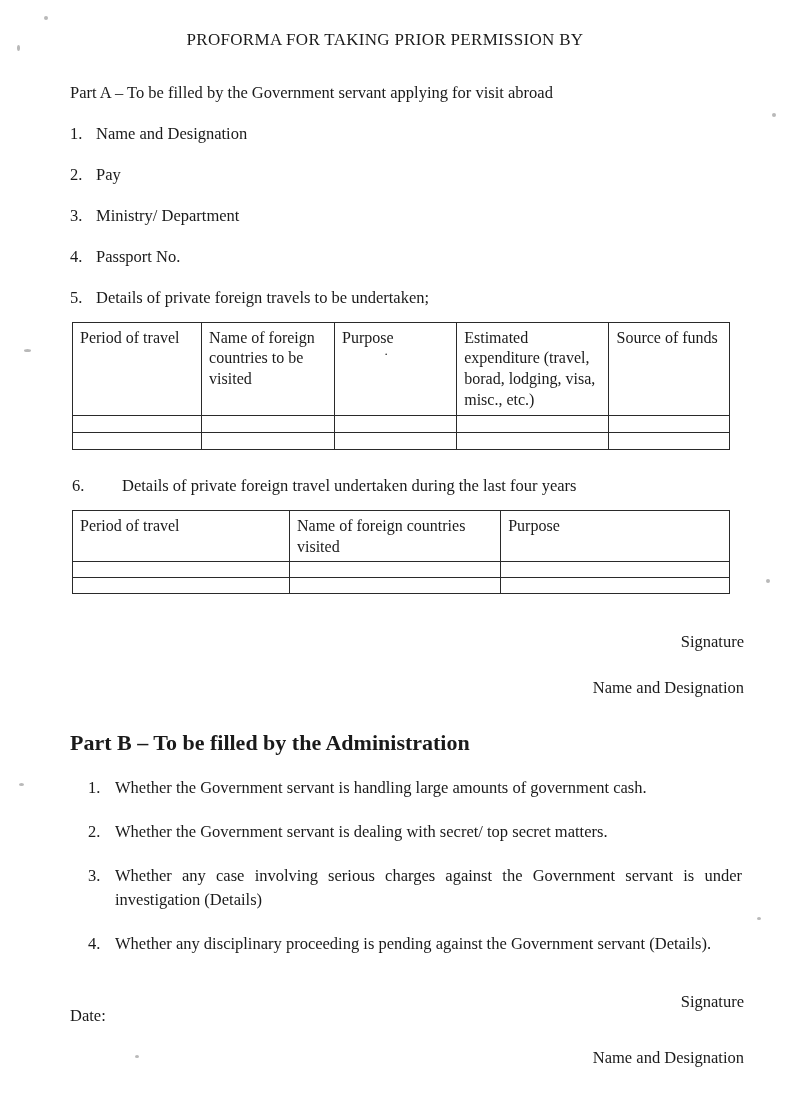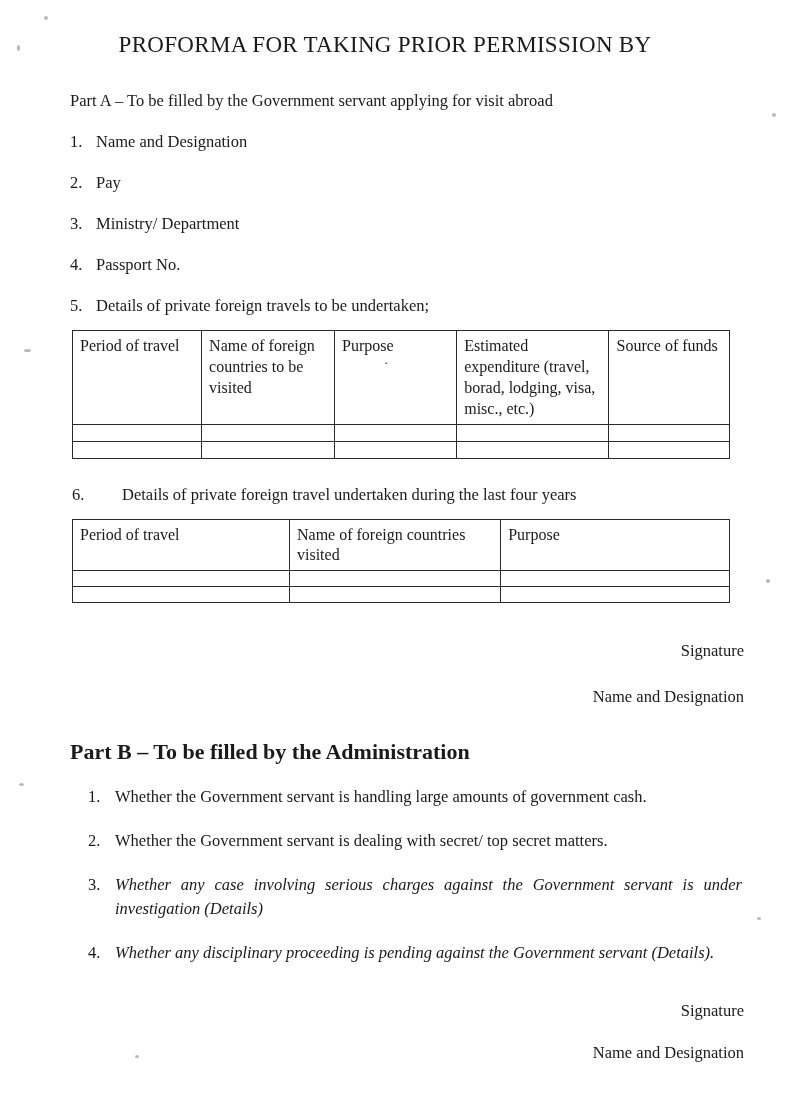--- a/index.html
+++ b/index.html
@@ -22,21 +22,21 @@
     box-sizing: border-box;
     padding: 0;
   }
   .speck {
     position: absolute;
     background: #b9b9b9;
     border-radius: 50%;
   }
   .title {
     text-align: center;
-    font-size: 23px;
+    font-size: 17px;
     line-height: 1.45;
     letter-spacing: 0.3px;
     margin: 0;
     padding-top: 28px;
     padding-left: 30px;
     padding-right: 60px;
   }
   .title .line {
     display: block;
   }
@@ -128,21 +128,20 @@
   .bitem .num {
     width: 27px;
     flex: none;
   }
   .bitem .txt {
     flex: 1;
     text-align: justify;
   }
   .bitem.justify .txt {
     text-align-last: left;
-    font-style: italic;
   }
   .footer-sig {
     text-align: right;
     font-size: 16.5px;
     padding-right: 56px;
     margin-top: 36px;
   }
   .date-row {
     font-size: 16.5px;
     margin-left: 70px;
@@ -275,15 +274,16 @@
   <div class="bitem justify">
     <span class="num">3.</span>
     <span class="txt">Whether any case involving serious charges against the Government servant is under investigation (Details)</span>
   </div>
   <div class="bitem justify">
     <span class="num">4.</span>
     <span class="txt">Whether any disciplinary proceeding is pending against the Government servant (Details).</span>
   </div>
 
   <div class="footer-sig">Signature</div>
+  <div class="date-row">Date:</div>
   <div class="footer-name">Name and Designation</div>
 
 </div>
 
 </body></html>

